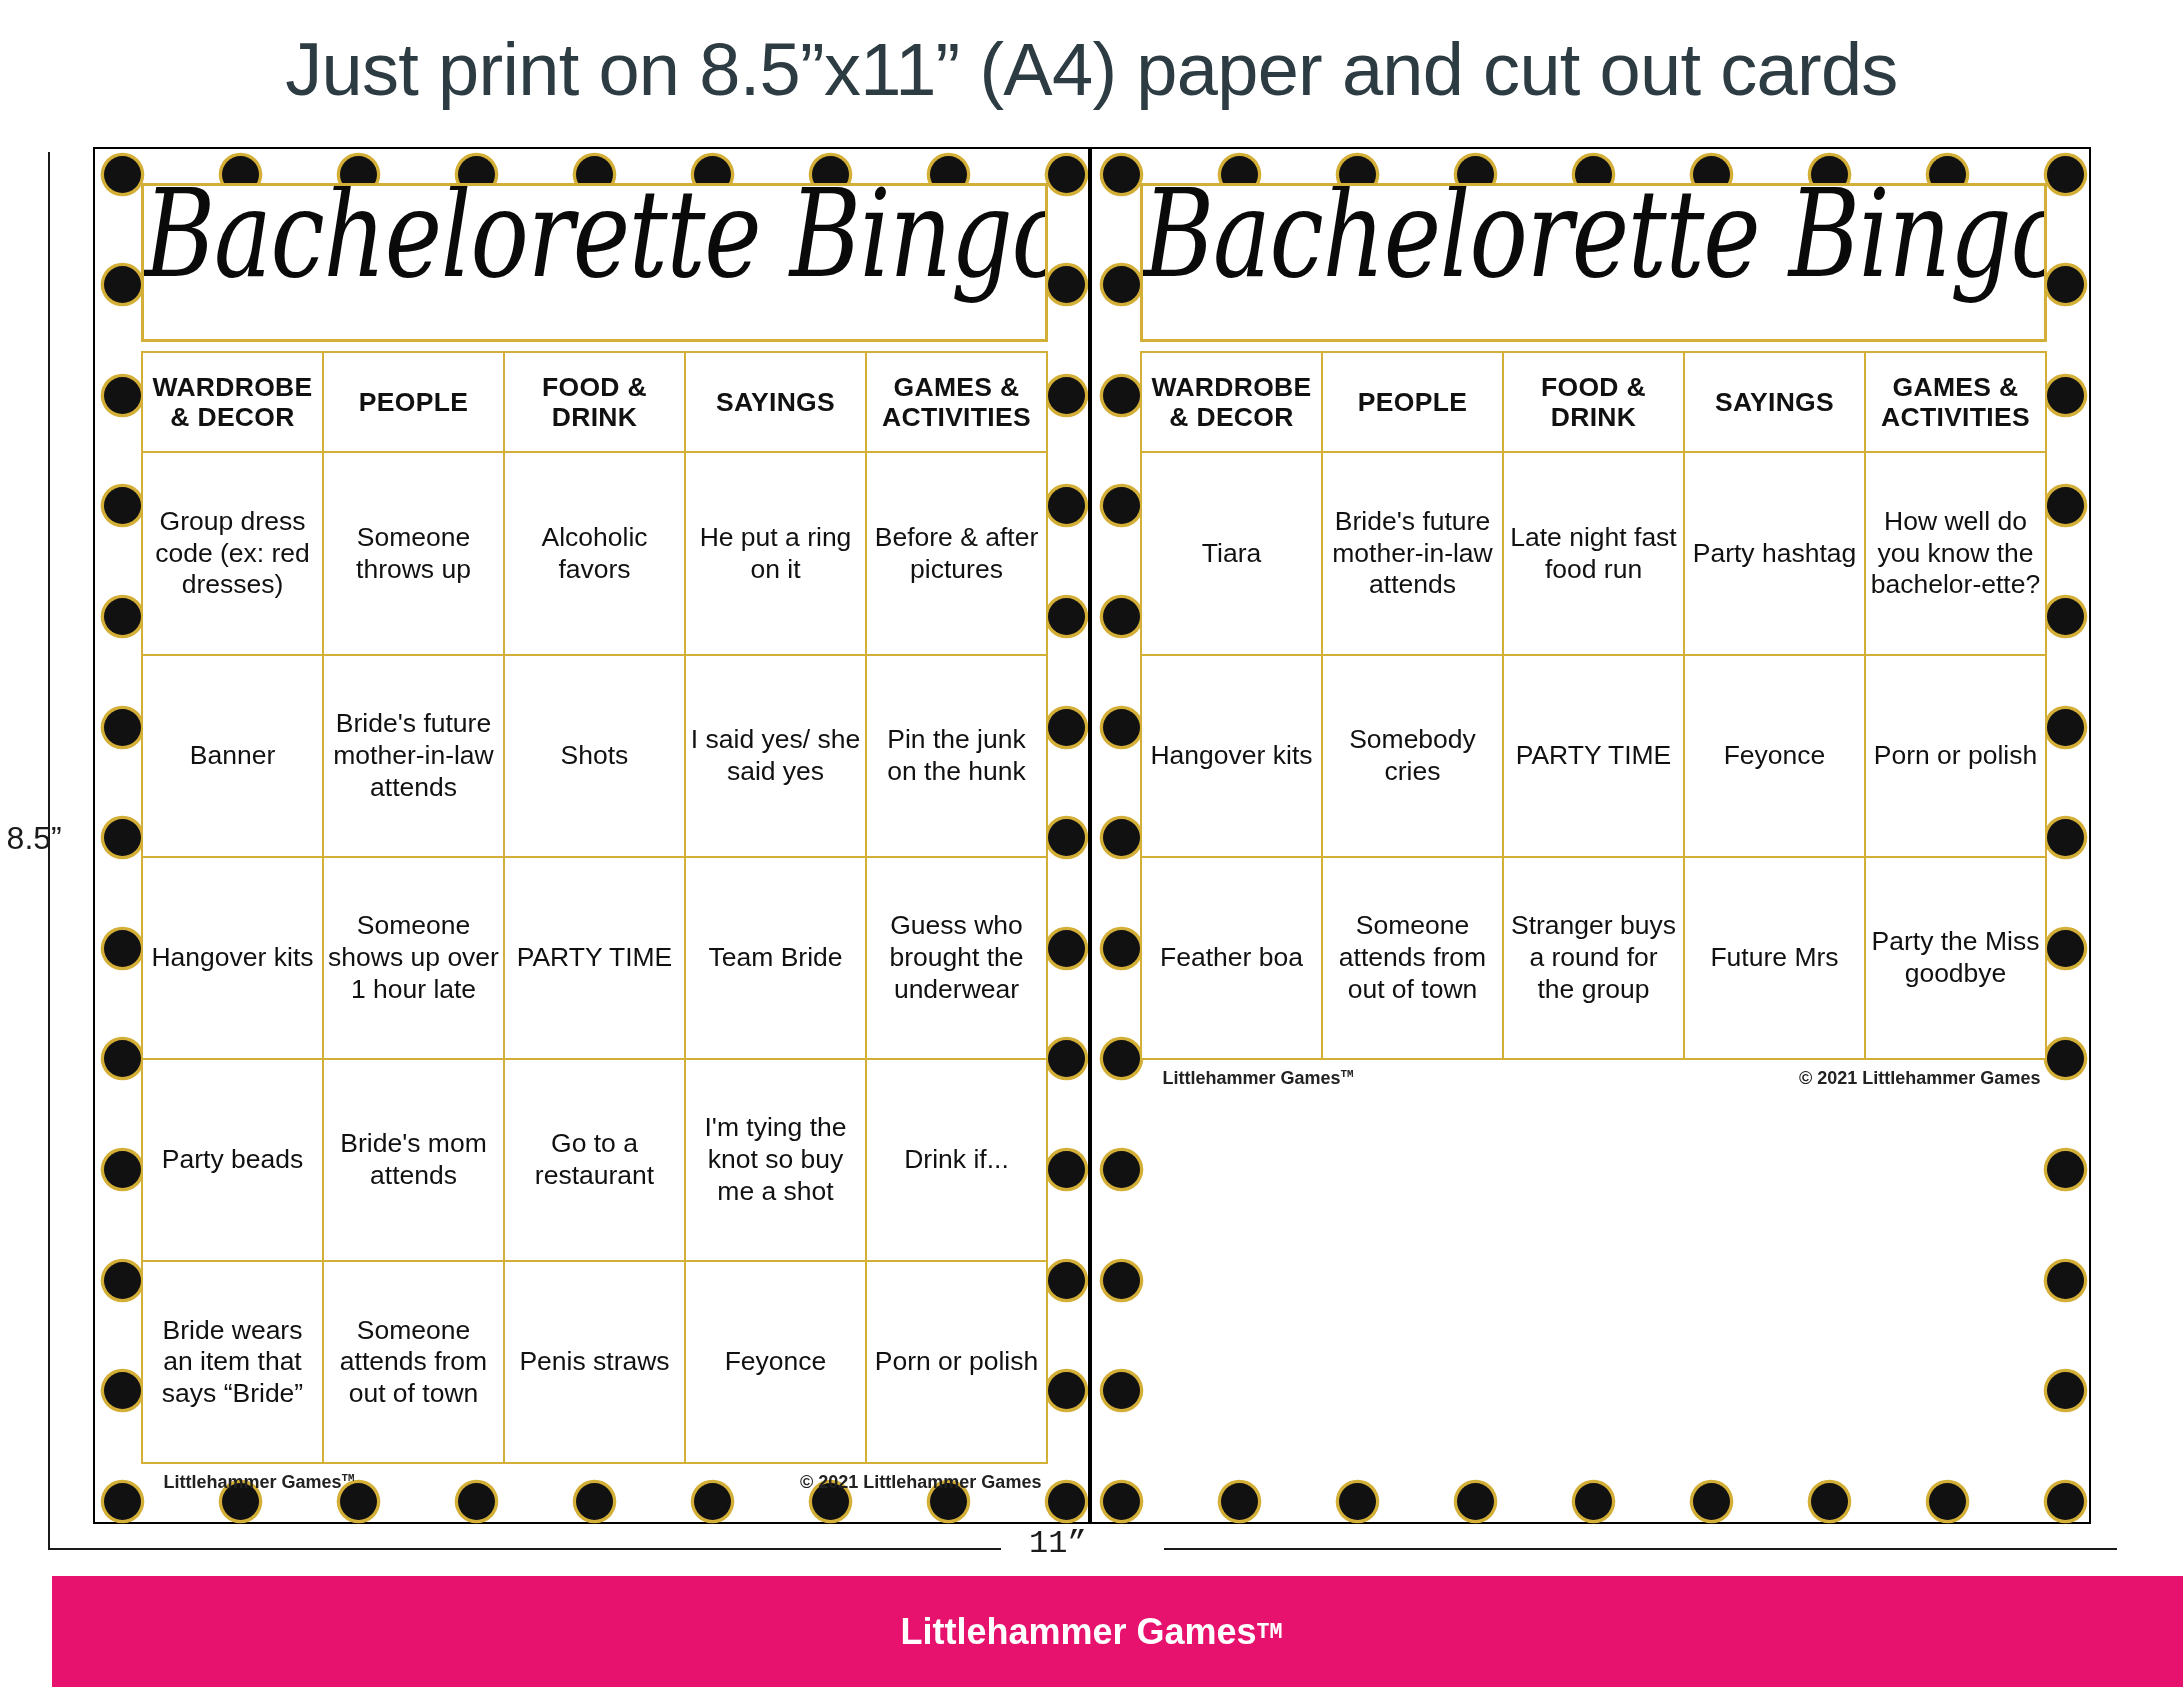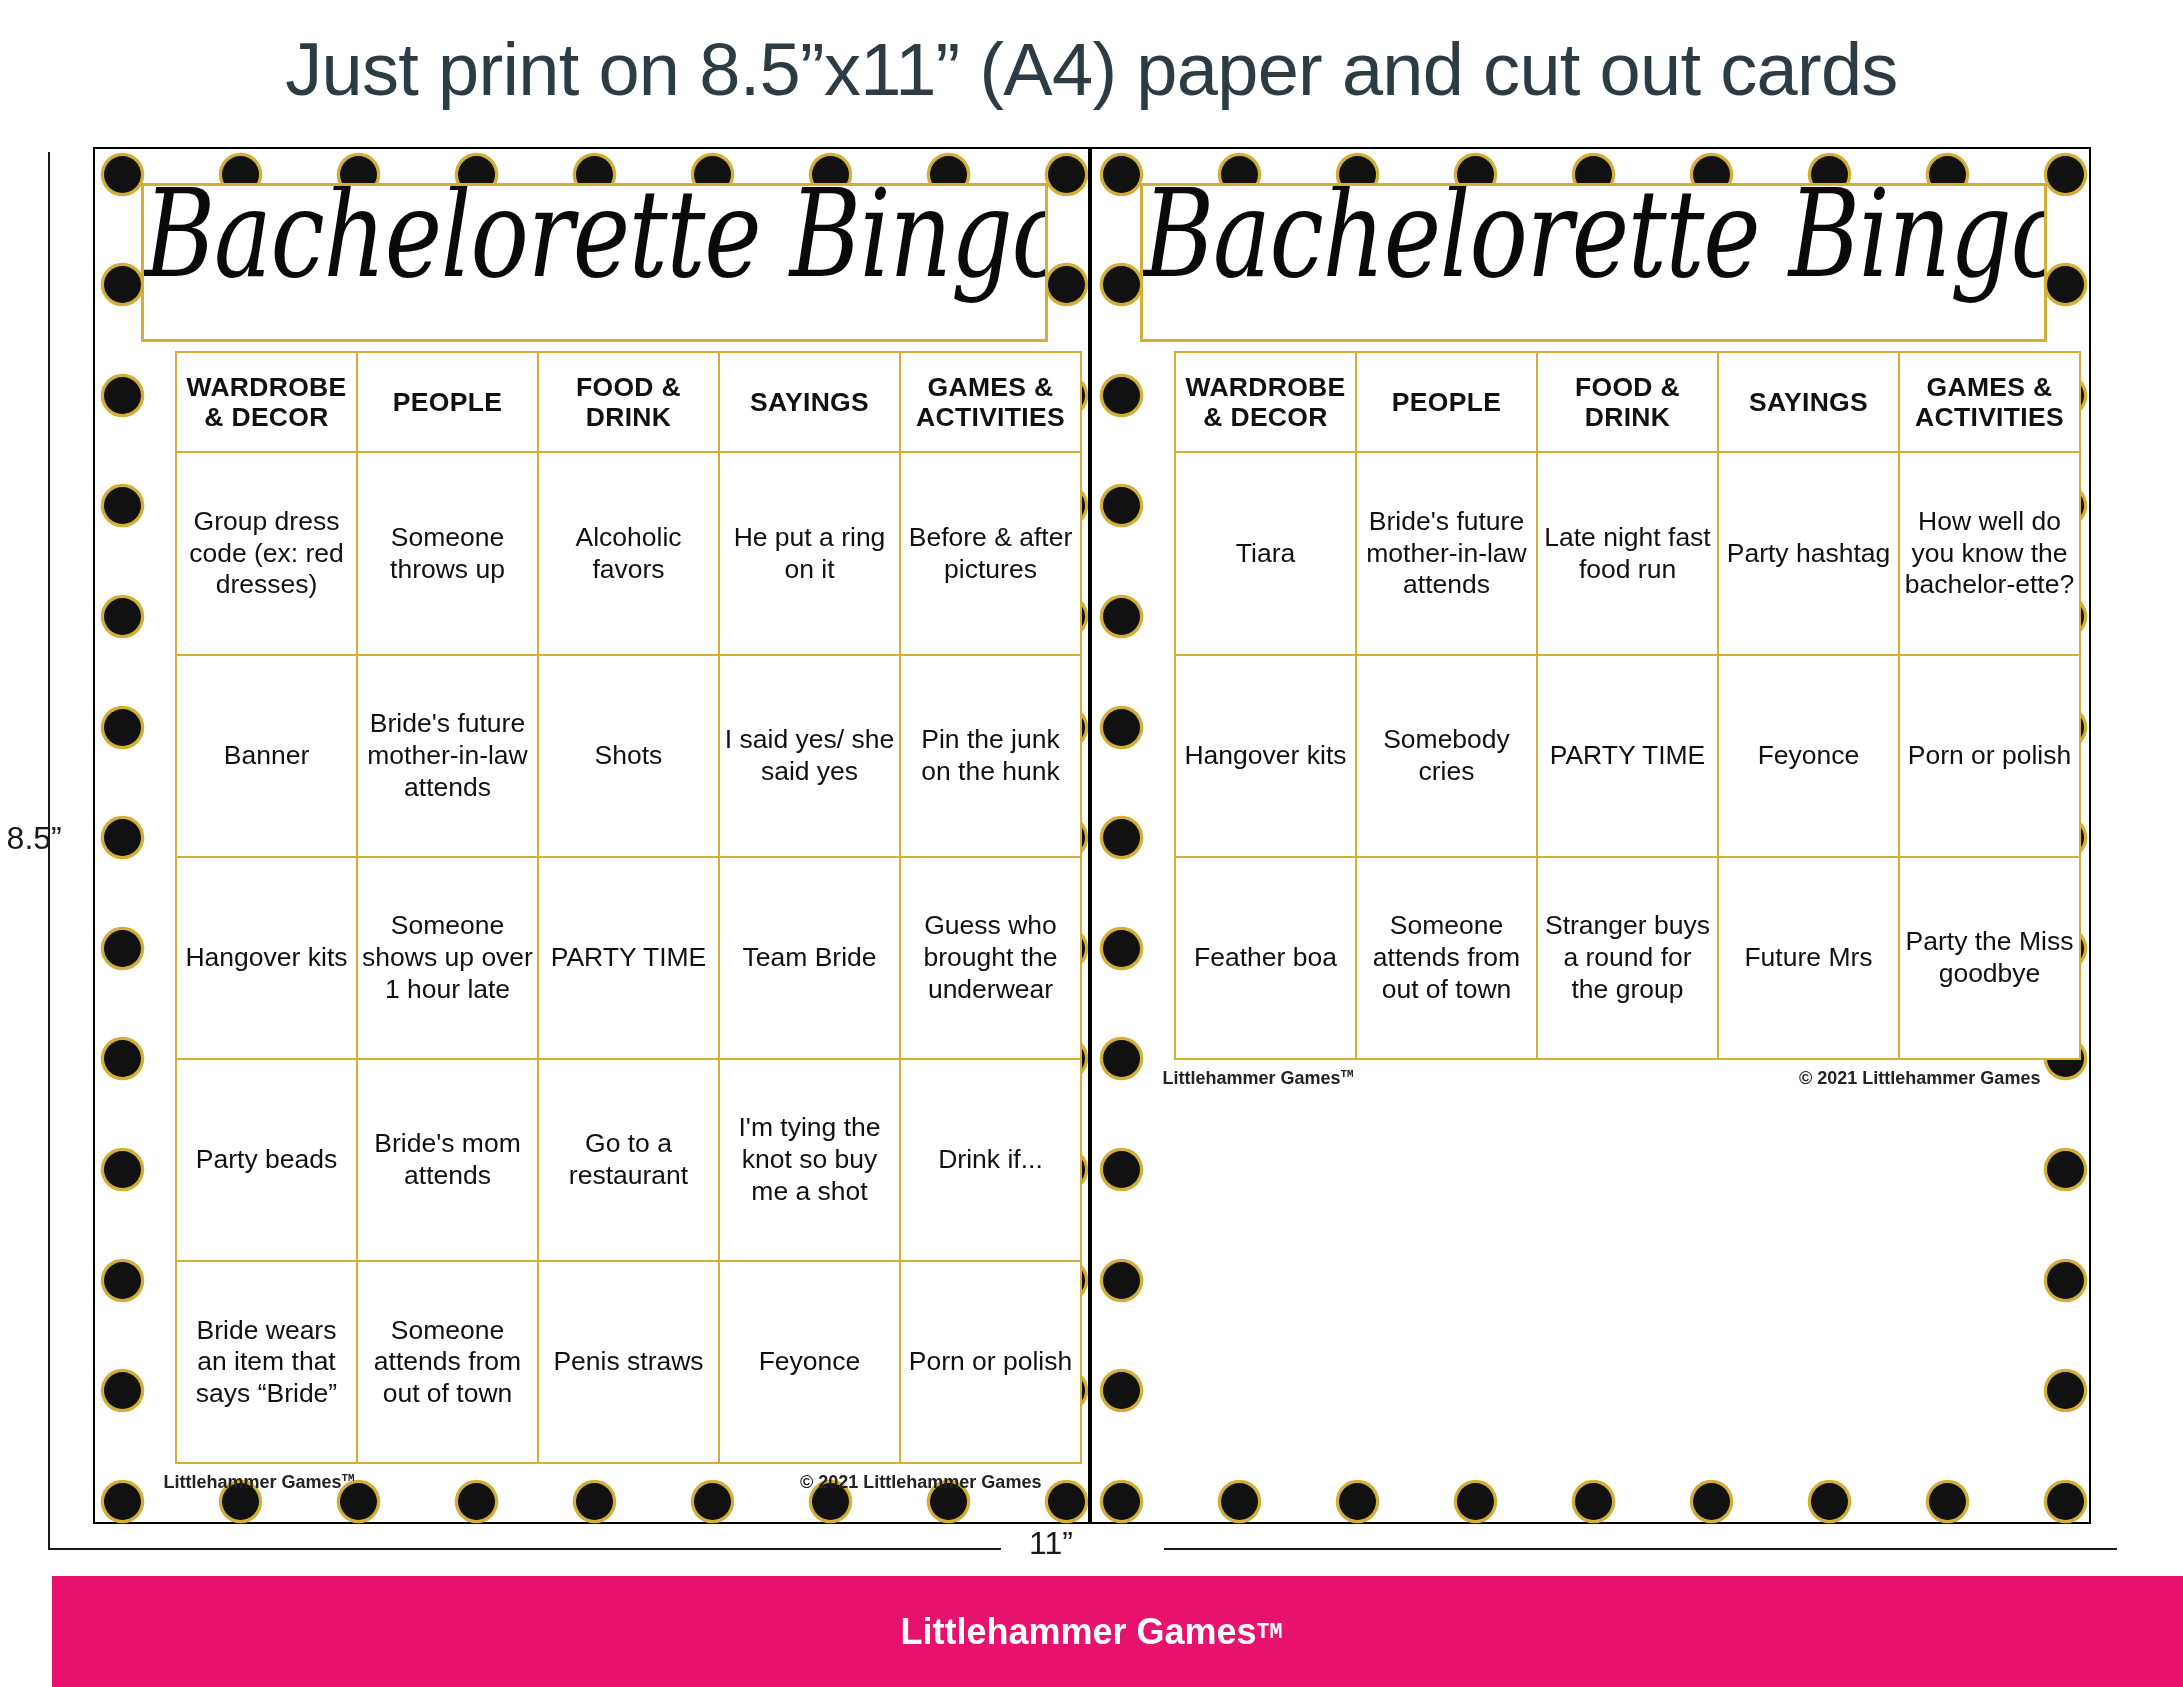--- a/index.html
+++ b/index.html
@@ -60,20 +60,21 @@
     top: 820px;
     font-size: 32px;
     color: #1a1a1a;
   }
   .dim-label-h {
     position: absolute;
     left: 1029px;
     top: 1525px;
     font-size: 32px;
     color: #1a1a1a;
+    font-family: Liberation Mono, monospace;
   }
 
   
   .sheet {
     position: absolute;
     left: 93px;
     top: 147px;
     width: 1998px;
     height: 1377px;
     background: #ffffff;
@@ -141,21 +142,20 @@
     transform: scale(1.0, 1.25);
     transform-origin: 50% 40%;
   }
 
   table.bingo {
     width: 100%;
     border-collapse: collapse;
     table-layout: fixed;
     margin-top: 9.3px;
     background: #ffffff;
-    margin-left: 34px;
   }
   table.bingo th,
   table.bingo td {
     border: 2px solid #d4af37;
     text-align: center;
     vertical-align: middle;
     color: #111111;
     padding: 2.6px 4px;
   }
   table.bingo th {

